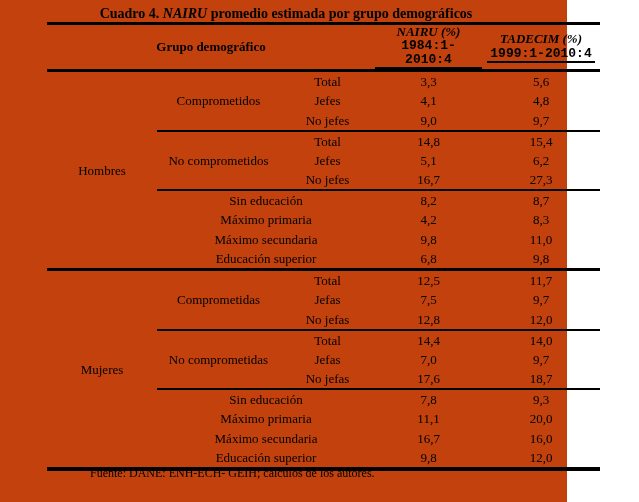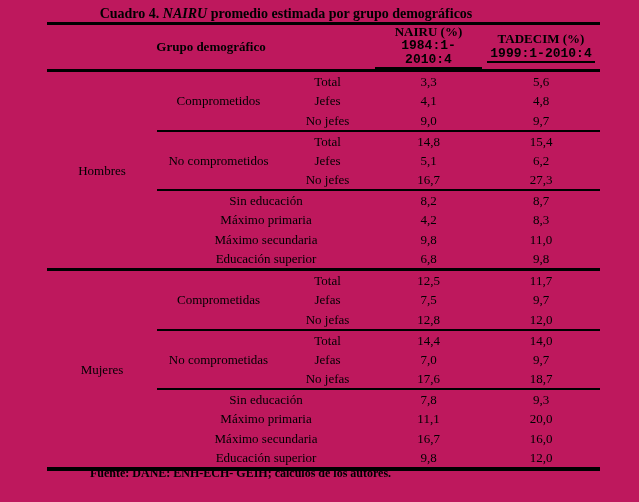--- a/index.html
+++ b/index.html
@@ -1,21 +1,21 @@
 <!DOCTYPE html>
 <html><head>
 <meta charset="utf-8">
 <style>
   * { box-sizing: border-box; }
   html, body { margin: 0; padding: 0; background: #ffffff; }
   .page {
     position: relative;
-    width: 639px;
+    width: 567px;
     height: 502px;
-    background: #be185d;
+    background: #c2410c;
     color: #000000;
     font-family: "Liberation Serif", "DejaVu Serif", serif;
   }
   .doc-title {
     position: absolute;
     top: 6px;
     left: 47px;
     width: 478px;
     text-align: center;
     font-size: 14px;
@@ -39,42 +39,42 @@
     text-align: center;
     overflow: hidden;
   }
   .nairu-table thead th {
     height: 34px;
     border-bottom: 3px solid #000;
     font-weight: bold;
     vertical-align: middle;
   }
   th.metric { line-height: 14px; }
-  th .mname { }
+  th .mname { font-style: italic; }
   th .period {
     display: inline-block;
     border-bottom: 2px solid #000;
     padding: 0 3px;
     font-style: normal;
     font-family: Liberation Mono, monospace;
   }
   .nairu-table tbody td {
     height: 19.5px;
     line-height: 19px;
     vertical-align: middle;
   }
   td.gender, td.marital { vertical-align: middle; }
   tr.cl > td { border-top: 2px solid #000; }   
   tr.fl > td { border-top: 3px solid #000; }   
   .src-note {
     position: absolute;
     top: 466px;
     left: 90px;
     font-size: 12px;
-    font-weight: bold;
+    font-weight: normal;
     text-align: right;
   }
 </style>
 </head>
 <body>
 
 <div class="page">
 
   <div class="doc-title"><span>Cuadro 4. </span><span class="em">NAIRU</span><span> promedio estimada por grupo demográficos</span></div>
 

